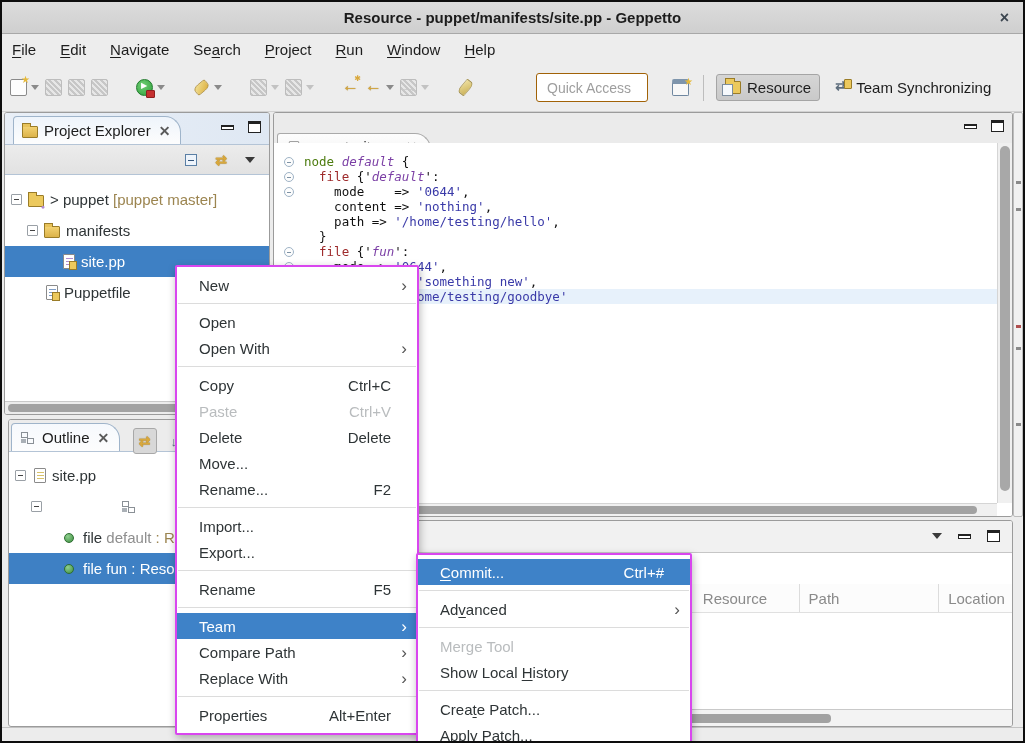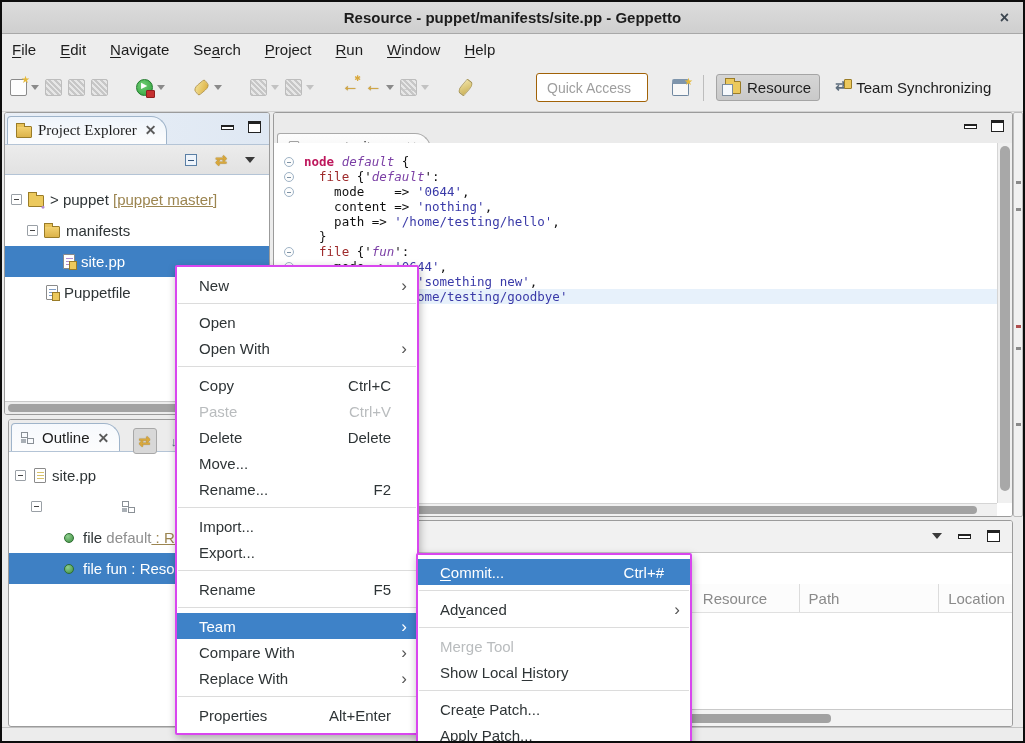--- a/index.html
+++ b/index.html
@@ -58,21 +58,21 @@
   .btn-viewmenu { width:0; height:0; border-left:5px solid transparent; border-right:5px solid transparent; border-top:6px solid #3a3a3a; }
   .tab-close { font-size:14px; font-weight:bold; color:#5a5a5a; margin-left:2px; }
 
   
   .tree-row { height:31px; display:flex; align-items:center; gap:6px; font-size:15px; white-space:nowrap; overflow:hidden; }
   .tree-row.sel { background:#3e80c4; }
   .tree-row.sel .tlabel span { color:#fff !important; }
   .expander { width:11px; height:11px; border:1px solid #9aa0a6; background:#fff; position:relative; flex:none; border-radius:1px; }
   .expander::before { content:""; position:absolute; left:2px; top:4px; width:5px; height:1px; background:#444; }
   .ticon { width:16px; height:16px; flex:none; position:relative; display:inline-block; }
-  .tseg-d { color:#2e3436; } .tseg-o { color:#9c8550;text-decoration:underline; } .tseg-g { color:#8e8e8e; }
+  .tseg-d { color:#2e3436; } .tseg-o { color:#9c8550; } .tseg-g { color:#8e8e8e; }
   .i-project { background:#ecc95d; border:1px solid #9a7c28; border-radius:1px; height:12px; margin-top:3px; }
   .i-project::before { content:""; position:absolute; left:-1px; top:-4px; width:7px; height:3px; background:#ecc95d; border:1px solid #9a7c28; border-bottom:none; }
   .i-project::after { content:"●"; position:absolute; right:-2px; bottom:-4px; font-size:7px; color:#b08bd0; }
   .i-folder { background:linear-gradient(#f2d171,#dcb34a); border:1px solid #9a7c28; border-radius:1px; height:12px; margin-top:3px; }
   .i-folder::before { content:""; position:absolute; left:-1px; top:-4px; width:7px; height:3px; background:#e8c35a; border:1px solid #9a7c28; border-bottom:none; }
   .i-pp-file, .i-text-file, .i-doc { width:12px; height:15px; background:#fff; border:1px solid #8a8a8a; border-radius:1px; margin-left:2px; }
   .i-pp-file::before { content:""; position:absolute; left:2px; top:3px; width:7px; height:1px; box-shadow:0 3px 0 #b08bd0, 0 6px 0 #b08bd0; background:#b08bd0; }
   .i-pp-file::after { content:""; position:absolute; right:-3px; bottom:-2px; width:6px; height:7px; background:#ecc95d; border:1px solid #9a7c28; }
   .i-text-file::before { content:""; position:absolute; left:2px; top:3px; width:7px; height:1px; box-shadow:0 3px 0 #7e9cc4, 0 6px 0 #7e9cc4; background:#7e9cc4; }
   .i-text-file::after { content:""; position:absolute; right:-3px; bottom:-2px; width:6px; height:7px; background:#ecc95d; border:1px solid #9a7c28; }
@@ -94,21 +94,21 @@
   
   .ed-tabrow { height:48px; background:#ebebeb; border-bottom:1px solid #b9b9b9; display:flex; align-items:flex-end; position:relative; }
   .ed-tab { height:27px; display:flex; align-items:center; gap:6px; padding:0 12px 0 8px; font-size:14px; color:#1d1d1d; background:linear-gradient(#fdfdfd,#f1f1f1); border:1px solid #a9a9a9; border-bottom:none; border-radius:3px 16px 0 0; }
   .ed-body { position:absolute; left:0; top:30px; right:0; bottom:0; background:#fff; }
   .code-area { position:absolute; left:0; top:0; right:15px; bottom:13px; overflow:hidden; padding-top:11px; }
   .code-line { height:15px; display:flex; align-items:center; font-family:"DejaVu Sans Mono",monospace; font-size:12.5px; white-space:pre; }
   .code-line.hl { background:#e7f1fb; }
   .gutter { width:30px; flex:none; display:flex; justify-content:center; align-items:center; }
   .foldmark { width:10px; height:10px; border:1px solid #9fb3c6; border-radius:50%; position:relative; background:#fdfdfd; }
   .foldmark::before { content:""; position:absolute; left:2px; top:4px; width:4px; height:1px; background:#7e92a5; }
-  .cseg-k { color:#be185d; font-weight:bold; } .cseg-t { color:#9e2a2b; } .cseg-s { color:#3a3aa8; } .cseg-i { color:#7b3fa5; font-style:italic; } .cseg-p { color:#111; }
+  .cseg-k { color:#4d7c0f; font-weight:normal; } .cseg-t { color:#9e2a2b; } .cseg-s { color:#3a3aa8; } .cseg-i { color:#7b3fa5; font-style:italic; } .cseg-p { color:#111; }
   .vscroll { position:absolute; right:0; top:0; width:15px; bottom:13px; background:#f0f0f0; border-left:1px solid #d5d5d5; }
   .vthumb { position:absolute; left:2px; width:10px; background:#a8a8a8; border-radius:5px; }
   .ed-hscroll { position:absolute; left:0; right:15px; bottom:0; height:13px; background:#f0f0f0; border-top:1px solid #d5d5d5; }
   .marker-strip { left:1011px; top:110px; width:10px; height:405px; background:#f1f1f1; border:1px solid #bcbcbc; border-radius:2px; }
   .mark { position:absolute; left:2px; width:5px; height:3px; background:#8a8a8a; }
 
   
   .bp-tabrow { height:32px; background:#f1f1f1; border-bottom:1px solid #c6c6c6; position:relative; }
   .bp-header { height:29px; display:flex; border-bottom:1px solid #e0e0e0; background:#fcfcfc; font-size:15px; color:#8a8a8a; align-items:center; }
   .bp-th { padding-left:9px; border-right:1px solid #dcdcdc; height:100%; display:flex; align-items:center; }
@@ -212,21 +212,21 @@
         </button>
         <button class="persp">
           <span class="i-team-sync-perspective"></span>
           <span>Team Synchronizing</span>
         </button>
       </span>
   </div>
 
   <div class="abs panel" style="left:2px;top:110px;width:266px;height:303px;">
     <div class="view-tabrow" style="background:linear-gradient(90deg,#e9eff7,#dfe8f3);">
-      <div class="view-tab" style="background:linear-gradient(#eef4fb,#fdfdfd);margin-left:2px;font-family:Liberation Serif, serif;">
+      <div class="view-tab" style="background:linear-gradient(#eef4fb,#fdfdfd);margin-left:8px;">
         <span class="ticon i-folder"></span>
         <span>Project Explorer</span>
         <span class="tab-close">✕</span>
       </div>
       <div class="winbtns">
         <span class="btn-min"></span>
         <span class="btn-max"></span>
       </div>
     </div>
     <div class="pe-toolbar">
@@ -424,21 +424,21 @@
         <span class="mi-accel">F5</span>
         <span class="mi-arrow"></span>
       </div>
       <div class="menu-sep"></div>
       <div class="menu-item selected">
         <span class="mi-label">Team</span>
         <span class="mi-accel"></span>
         <span class="mi-arrow">›</span>
       </div>
       <div class="menu-item">
-        <span class="mi-label">Compare With</span>
+        <span class="mi-label">Compare Path</span>
         <span class="mi-accel"></span>
         <span class="mi-arrow">›</span>
       </div>
       <div class="menu-item">
         <span class="mi-label">Replace With</span>
         <span class="mi-accel"></span>
         <span class="mi-arrow">›</span>
       </div>
       <div class="menu-sep"></div>
       <div class="menu-item">

